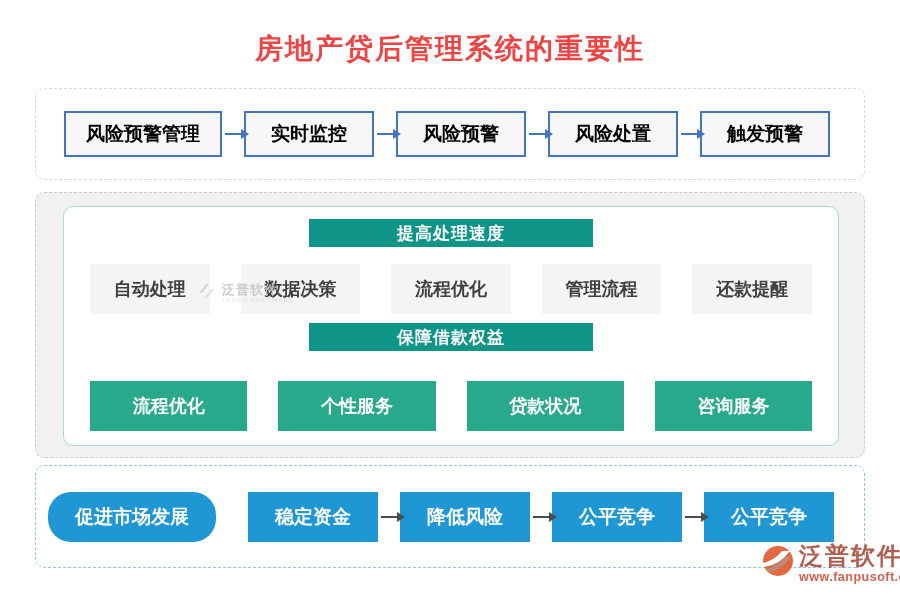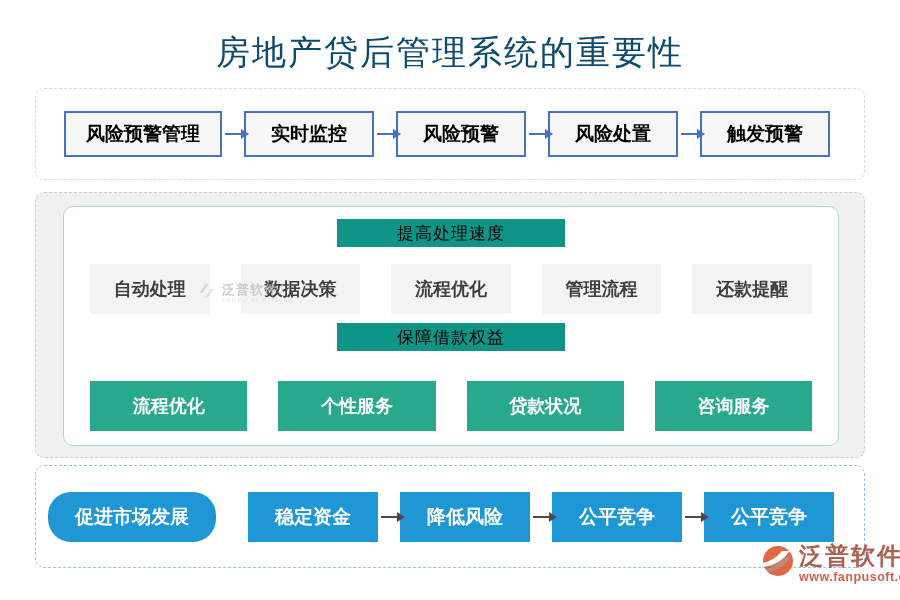--- a/index.html
+++ b/index.html
@@ -7,21 +7,21 @@
   body {
     position: relative;
     width: 900px; height: 600px;
     background: #ffffff;
     font-family: "Liberation Sans", sans-serif;
     overflow: hidden;
   }
   .title {
     position: absolute; top: 30px; left: 0; width: 900px;
     text-align: center;
-    font-size: 34px; font-weight: normal; color: #0c4a6e;
+    font-size: 28px; font-weight: bold; color: #ef4444;
     letter-spacing: 2px;
   }
   
   .section { position: absolute; left: 35px; width: 830px; border-radius: 9px; }
   .sec-top    { top: 88px;  height: 92px;  border: 1px dashed #d6d8dc; background: #ffffff; }
   .sec-middle { top: 192px; height: 266px; border: 1px dashed #cccccc; background: #f1f1f1; }
   .sec-bottom { top: 465px; height: 103px; border: 1px dashed #8fc3e9; background: #ffffff; }
 
   
   .flow-row {
@@ -58,23 +58,23 @@
 
   
   .card {
     position: absolute; left: 27px; top: 13px; width: 776px; height: 240px;
     background: #ffffff;
     border: 1px solid #a7dacf;
     border-radius: 10px;
   }
   .banner {
     position: absolute; left: 50%; transform: translateX(-50%);
-    width: 228px; height: 28px;
+    width: 284px; height: 28px;
     background: #0f9488;
-    color: #000000; font-size: 17px; font-weight: normal; letter-spacing: 1px;
+    color: #ffffff; font-size: 17px; font-weight: bold; letter-spacing: 1px;
     display: flex; align-items: center; justify-content: center;
   }
   .banner-speed  { top: 12px; }
   .banner-rights { top: 116px; }
   .cell-row {
     position: absolute; left: 26px; right: 26px;
     display: flex; gap: 31px;
   }
   .row-speed  { top: 57px; }
   .row-rights { top: 174px; }

